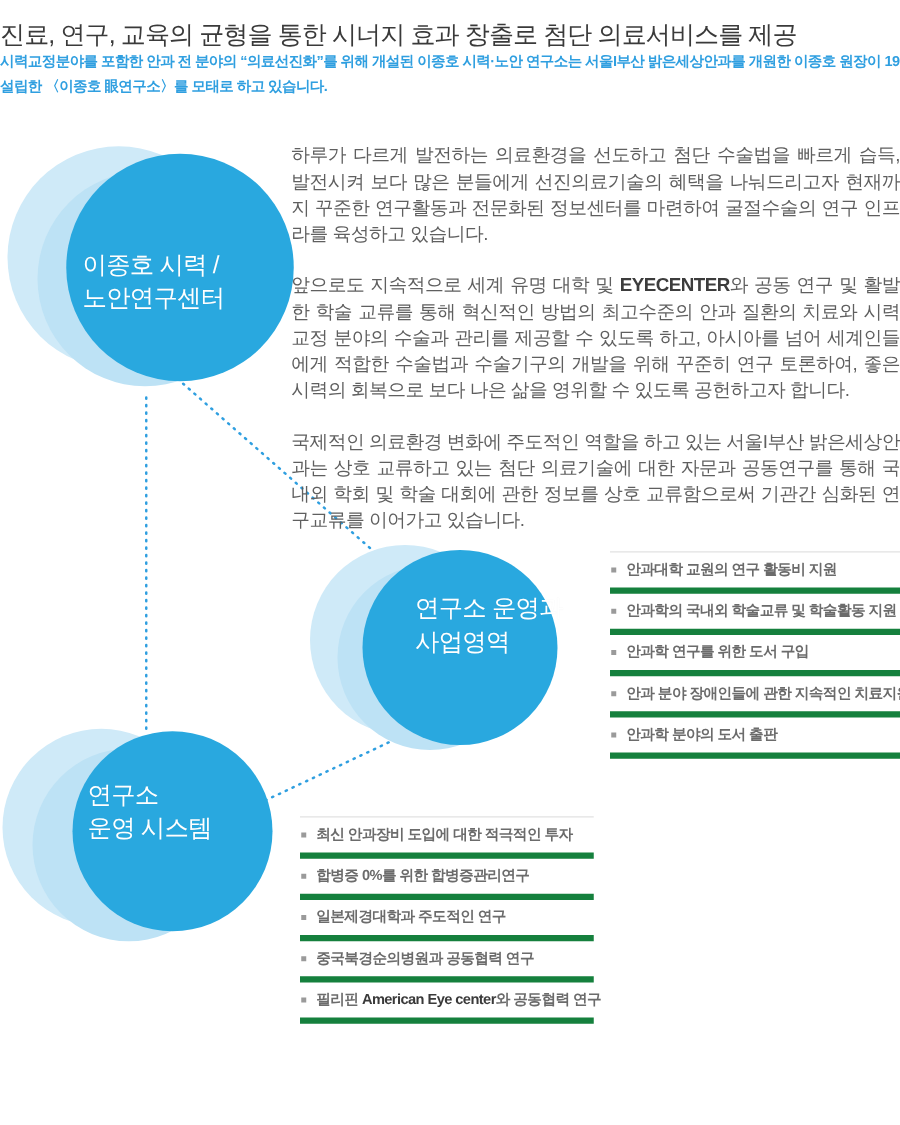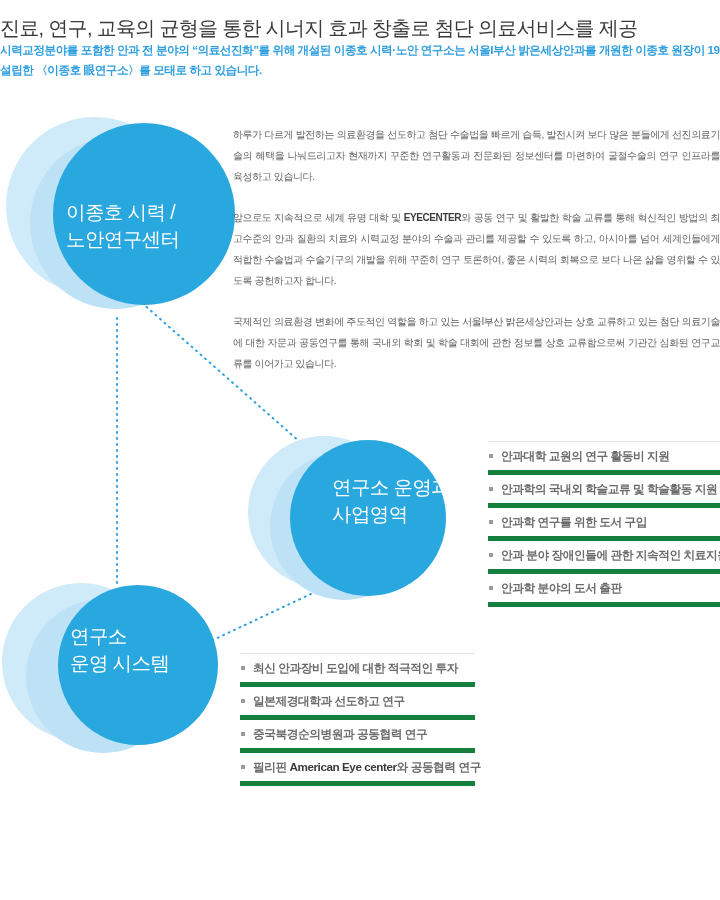--- a/index.html
+++ b/index.html
@@ -99,23 +99,23 @@
     position: absolute;
     left: 0; top: 0;
     width: 720px; height: 900px;
     pointer-events: none;
   }
 
   
   #body-copy {
     position: absolute;
     left: 233px;
-    top: 124px;
+    top: 114px;
     width: 487px;
-    font-size: 10px;
+    font-size: 15px;
     line-height: 21px;
     letter-spacing: -0.4px;
     color: #5f5f5f;
   }
   #body-copy p {
     margin: 0 0 20px 0;
     text-align: justify;
     text-justify: inter-word;
   }
   #body-copy p:last-child { margin-bottom: 0; }
@@ -212,16 +212,17 @@
   <div class="blob pale-b"></div>
   <div class="blob solid"></div>
   <div class="circle-label">
     <span>연구소</span>
     <span class="l2">운영 시스템</span>
   </div>
 </div>
 
 <ul class="bullet-list" id="system-list">
     <li><span class="bullet"></span><span>최신 안과장비 도입에 대한  적극적인 투자</span></li>
-    <li><span class="bullet"></span><span>일본제경대학과 선도하고 연구</span></li>
+    <li><span class="bullet"></span><span>합병증 0%를 위한 합병증관리연구</span></li>
+    <li><span class="bullet"></span><span>일본제경대학과 주도적인 연구</span></li>
     <li><span class="bullet"></span><span>중국북경순의병원과 공동협력 연구</span></li>
     <li><span class="bullet"></span><span><span>필리핀 </span><span class="em">American Eye center</span><span>와 공동협력 연구</span></span></li>
   </ul>
 
 </body></html>

